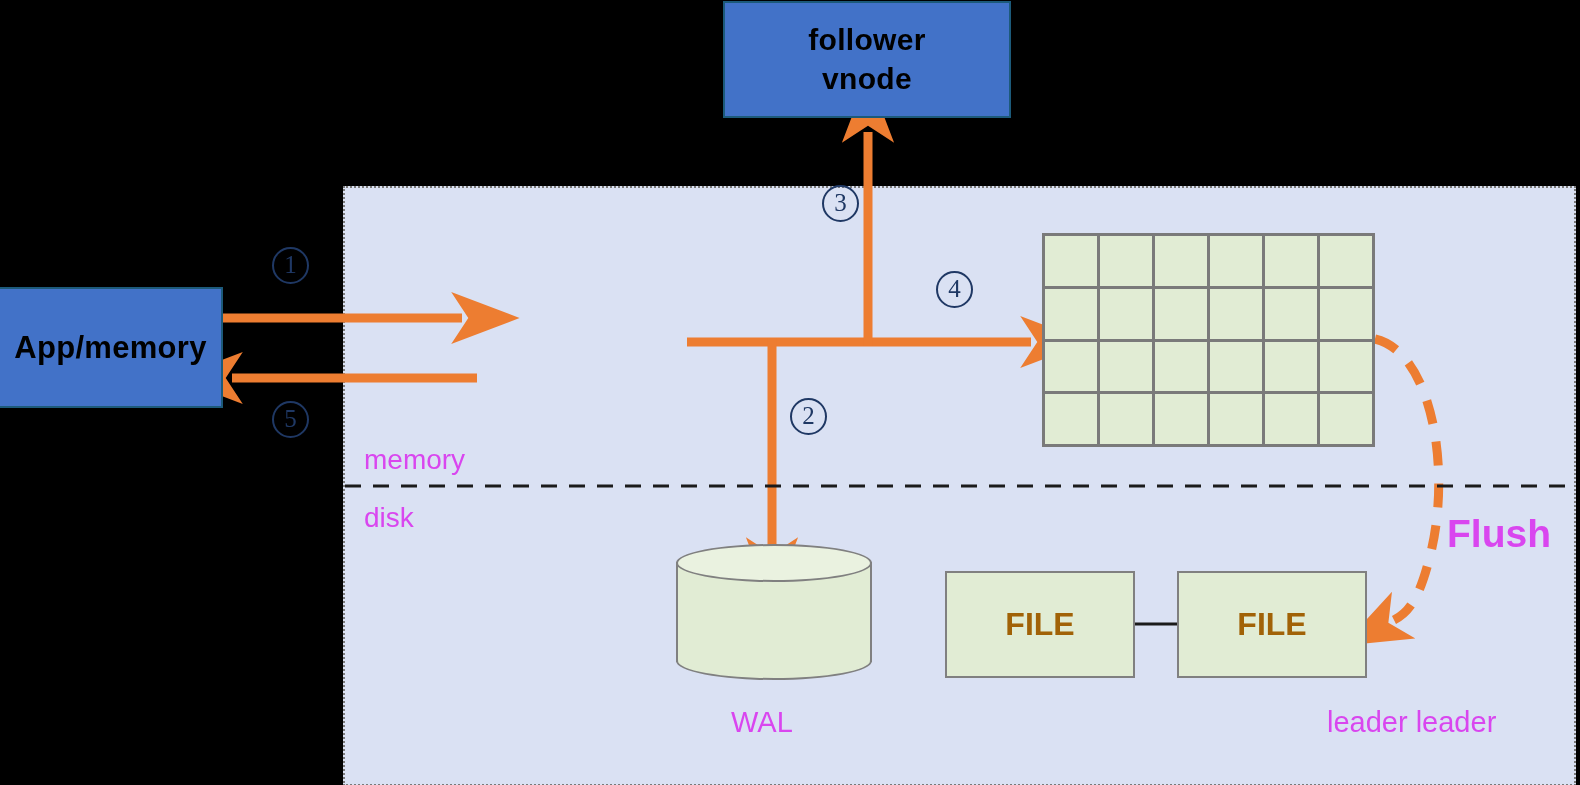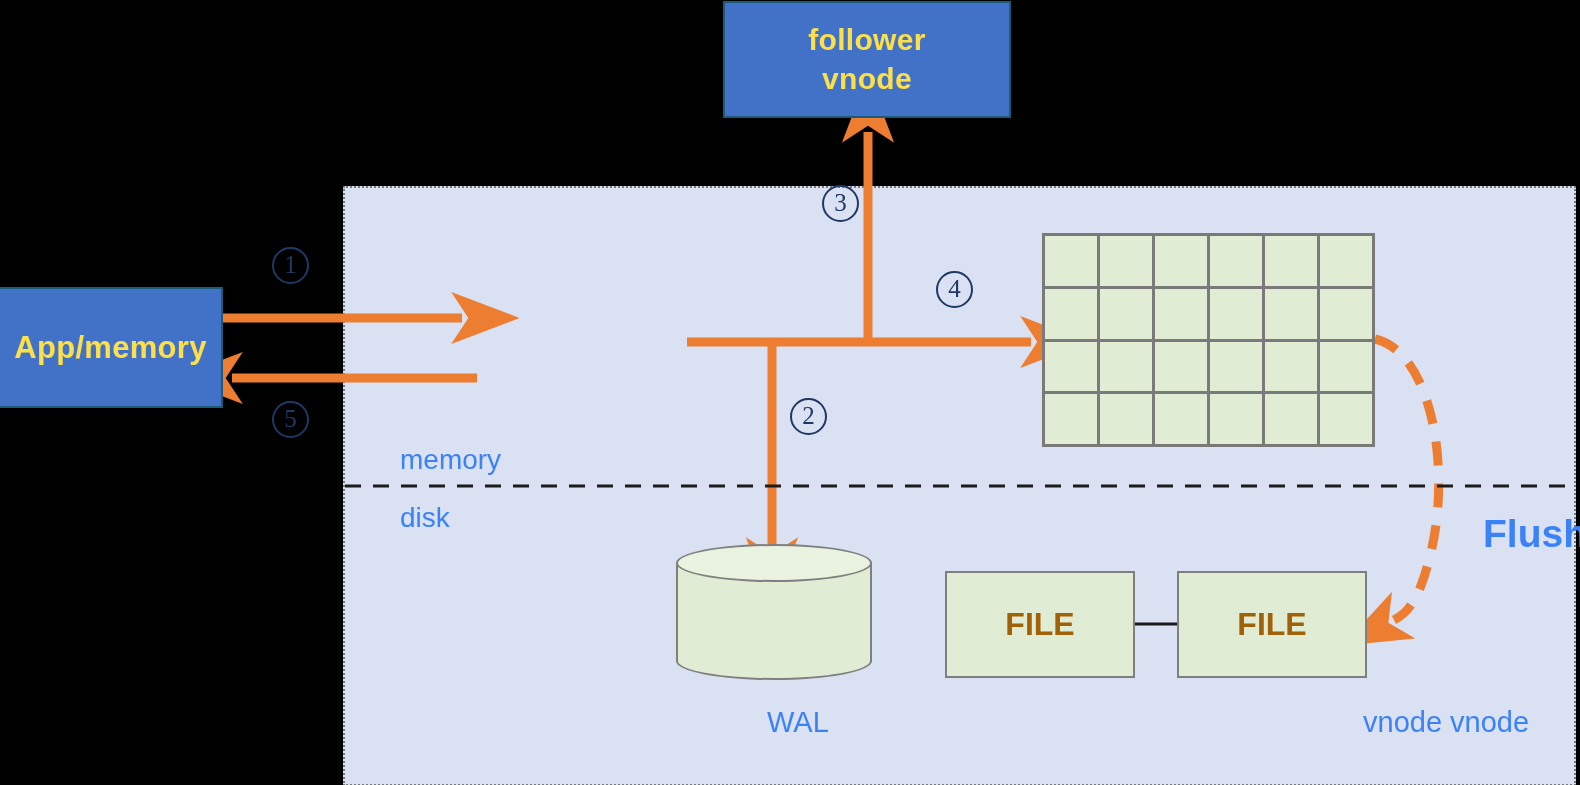--- a/index.html
+++ b/index.html
@@ -26,21 +26,21 @@
   
   .blue-box {
     position: absolute;
     background: #4272c8;
     border: 2px solid #1c5a7a;
     box-sizing: border-box;
     display: flex;
     align-items: center;
     justify-content: center;
     text-align: center;
-    color: #fde047;
+    color: #000000;
     font-weight: bold;
     letter-spacing: 0.3px;
   }
   #app-taosc-box {
     left: -2px; top: 287px; width: 225px; height: 121px;
     font-size: 31px;
   }
   #follower-vnode-box {
     left: 723px; top: 1px; width: 288px; height: 117px;
     font-size: 30px;
@@ -142,24 +142,23 @@
     color: #a16207;
     font-size: 32px;
     font-weight: bold;
   }
   #file-box-1 { left: 945px; }
   #file-box-2 { left: 1177px; }
 
   
   .plain-label {
     position: absolute;
-    color: #3b82f6;
+    color: #d946ef;
     font-size: 28px;
     white-space: nowrap;
-    margin-left: 36px;
   }
   #memory-label { left: 364px; top: 444px; }
   #disk-label   { left: 364px; top: 502px; }
   #wal-label    { left: 731px; top: 706px; font-size: 29px; }
   #flush-label  { left: 1447px; top: 512px; font-size: 39px; font-weight: bold; }
   #leader-vnode-label { left: 1327px; top: 706px; font-size: 29px; }
 
   
   .step-circle {
     position: absolute;
@@ -278,21 +277,21 @@
     <span>FILE</span>
   </div>
   <div class="file-box" id="file-box-2">
     <span>FILE</span>
   </div>
 
   <div class="plain-label" id="memory-label">memory</div>
   <div class="plain-label" id="disk-label">disk</div>
   <div class="plain-label" id="wal-label">WAL</div>
   <div class="plain-label" id="flush-label">Flush</div>
-  <div class="plain-label" id="leader-vnode-label">vnode vnode</div>
+  <div class="plain-label" id="leader-vnode-label">leader leader</div>
 
   <div class="step-circle" id="step-1">1</div>
   <div class="step-circle" id="step-2">2</div>
   <div class="step-circle" id="step-3">3</div>
   <div class="step-circle" id="step-4">4</div>
   <div class="step-circle" id="step-5">5</div>
 
 </div>
 
 </body></html>

